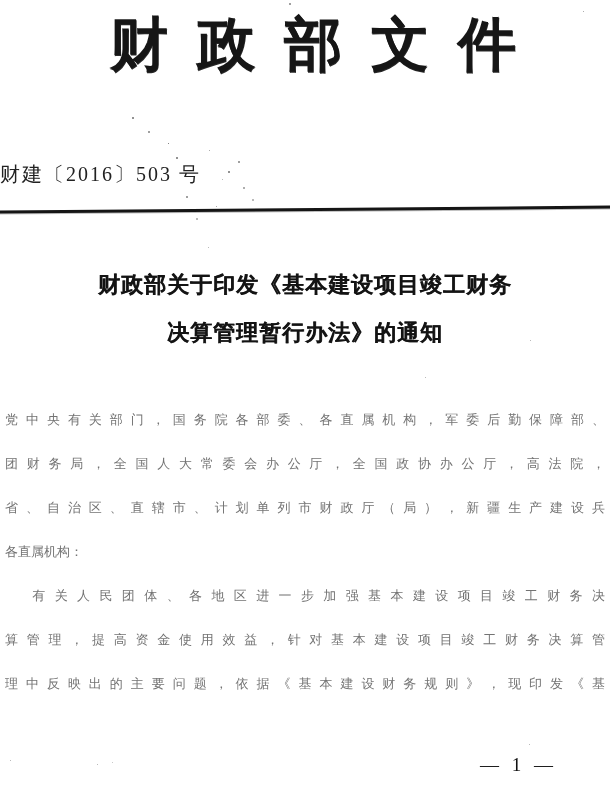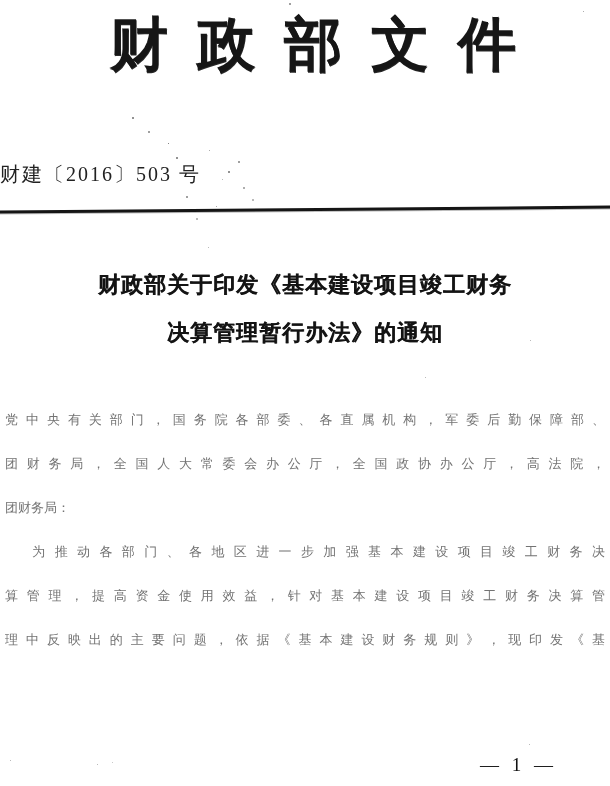--- a/index.html
+++ b/index.html
@@ -122,22 +122,23 @@
   <div class="rule"></div>
 
   <div class="doc-title">
     <div>财政部关于印发《基本建设项目竣工财务</div>
     <div>决算管理暂行办法》的通知</div>
   </div>
 
   <div class="body-text">
     <div class="body-line">党中央有关部门，国务院各部委、各直属机构，军委后勤保障部、</div>
     <div class="body-line">团财务局，全国人大常委会办公厅，全国政协办公厅，高法院，</div>
-    <div class="body-line no-justify">团财务局：</div>
-    <div class="body-line indent">为推动各部门、各地区进一步加强基本建设项目竣工财务决</div>
+    <div class="body-line">省、自治区、直辖市、计划单列市财政厅（局），新疆生产建设兵</div>
+    <div class="body-line no-justify">各直属机构：</div>
+    <div class="body-line indent">有关人民团体、各地区进一步加强基本建设项目竣工财务决</div>
     <div class="body-line">算管理，提高资金使用效益，针对基本建设项目竣工财务决算管</div>
     <div class="body-line">理中反映出的主要问题，依据《基本建设财务规则》，现印发《基</div>
   </div>
 
   <div class="page-number">— 1 —</div>
 
 <div class="noise" style="left: 132px; top: 117px; width: 2px; height: 2px; opacity: 0.8;"></div>
     <div class="noise" style="left: 148px; top: 131px; width: 2px; height: 2px; opacity: 0.7;"></div>
     <div class="noise" style="left: 168px; top: 143px; width: 1px; height: 1px; opacity: 0.9;"></div>
     <div class="noise" style="left: 176px; top: 157px; width: 2px; height: 2px; opacity: 0.8;"></div>

